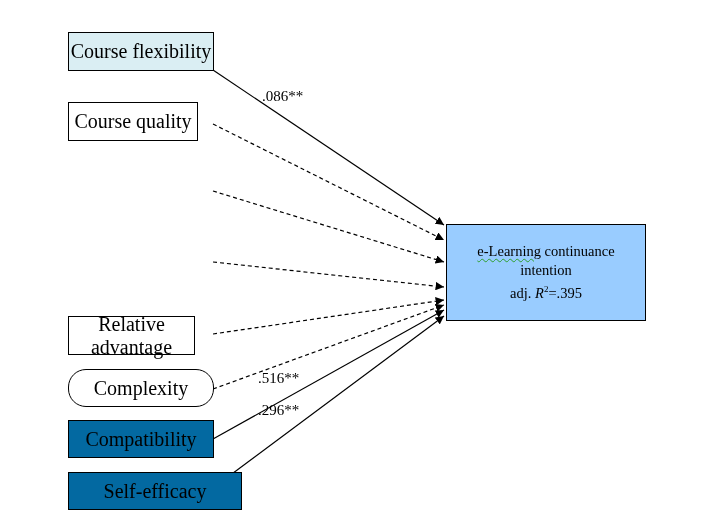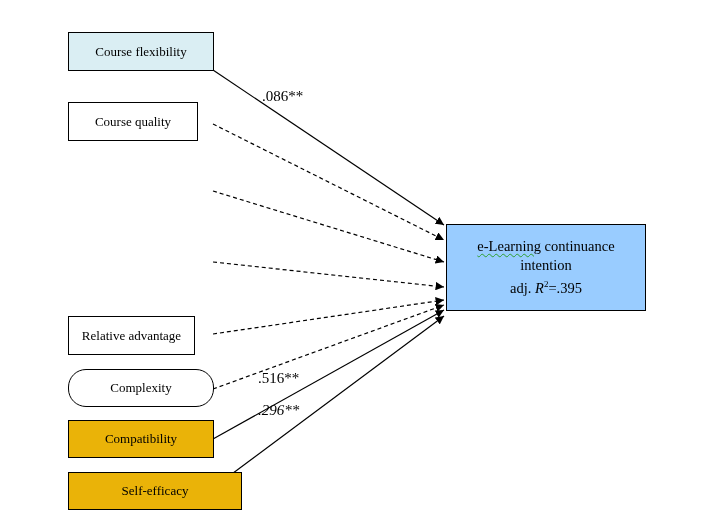--- a/index.html
+++ b/index.html
@@ -9,32 +9,32 @@
       background: #ffffff;
       overflow: hidden;
       font-family: "Liberation Serif", "DejaVu Serif", serif;
       color: #000;
     }
     .node {
       position: absolute;
       box-sizing: border-box;
       border: 1px solid #000;
       display: flex; align-items: center; justify-content: center;
-      font-size: 13px;
+      font-size: 20px;
       text-align: center;
       background: #ffffff;
     }
     .node.light { background: #daeef3; }
-    .node.blue { background: #eab308; }
+    .node.blue { background: #0369a1; }
     .target {
       position: absolute;
       box-sizing: border-box;
       border: 1px solid #000;
       background: #99ccff;
-      left: 446px; top: 224px; width: 200px; height: 87px;
+      left: 446px; top: 224px; width: 200px; height: 97px;
       display: flex; flex-direction: column; align-items: center; justify-content: center;
       font-size: 14.5px; line-height: 19px; text-align: center;
     }
     .squiggle {
       text-decoration: underline wavy #2e9e2e;
       text-decoration-thickness: 1px;
       text-underline-offset: 2px;
     }
     .coef {
       position: absolute;
@@ -83,14 +83,14 @@
   </div>
 
   <div class="target">
     <div><span class="squiggle">e-Learning</span><span> continuance</span></div>
     <div>intention</div>
     <div><span>adj. </span><i>R</i><sup style="font-size:9px;">2</sup><span>=.395</span></div>
   </div>
 
   <div class="coef" style="left:262px; top:88px;">.086**</div>
   <div class="coef" style="left:258px; top:370px;">.516**</div>
-  <div class="coef" style="left:258px; top:402px;font-style:italic;">.296**</div>
+  <div class="coef" style="left:258px; top:402px;">.296**</div>
 </div>
 
 </body></html>

